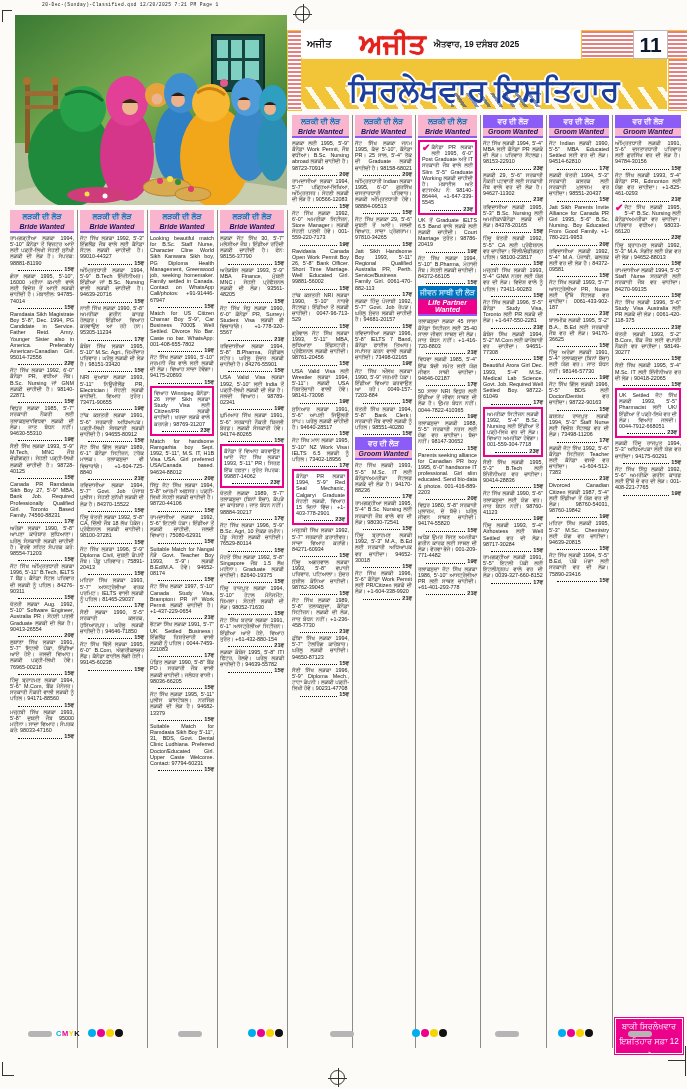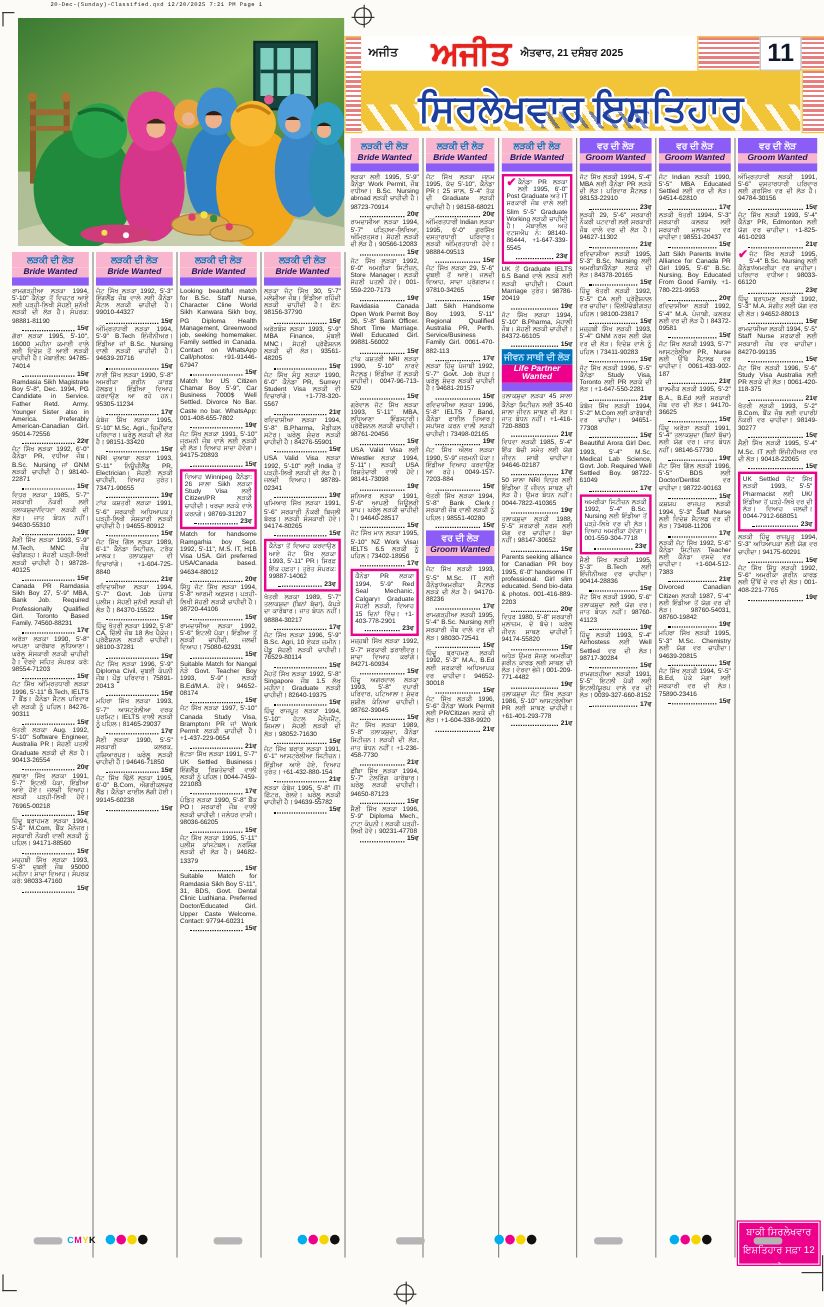--- a/index.html
+++ b/index.html
@@ -44,21 +44,21 @@
   .c1{left:10px;top:210px;width:64px;height:838px}
   .c2{left:80px;top:210px;width:64px;height:838px}
   .c3{left:150px;top:210px;width:64px;height:838px}
   .c4{left:220px;top:210px;width:64px;height:838px}
   .c5{left:292px;top:115px;width:57px;height:933px}
   .c6{left:355px;top:115px;width:57px;height:933px}
   .c7{left:418px;top:115px;width:59px;height:933px}
   .c8{left:483px;top:115px;width:60px;height:933px}
   .c9{left:549px;top:115px;width:60px;height:933px}
   .c10{left:615px;top:115px;width:66px;height:933px;border-right:none}
-  .hdr{text-align:center;border-bottom:7px solid #8b5cf6;margin-bottom:2px}
+  .hdr{text-align:center;border-bottom:2px solid #8b5cf6;margin-bottom:2px}
   .hdr .l1{background:#f8b5cd;color:#0072bc;font-weight:bold;font-size:7.6px;padding:1.5px 0 1px}
   .hdr .l2{background:#f8b5cd;color:#1b1464;font-weight:bold;font-style:italic;font-size:7px;padding:0 0 1.5px}
   .hdr.groom .l1{background:#8b5cf6;color:#fff}
   .hdr.groom .l2{background:#f8b5cd;color:#1b1464}
   .hdr.life .l1{background:#0072bc;color:#bfe9ff}
   .hdr.life .l2{background:#ec008c;color:#fff}
   .ad{font-size:5.4px;line-height:6.15px;text-align:justify;color:#191919;margin-bottom:1px}
   .ad.boxed{border:2px solid #ec008c;padding:2px 2px 1px;margin:1px 0 2px;background:#fff}
   .ad .check{color:#ec008c;font-weight:bold;font-size:10px;line-height:8px;float:left;margin-right:1px}
   .ad-end{display:flex;align-items:flex-end;font-size:5.6px;font-weight:bold}
@@ -87,21 +87,21 @@
 <div class="cropmark" style="left:2px;top:1075px;width:12px;height:1px"></div>
 <div class="reg-target" style="left:330px;top:1070px"></div>
 <div class="cropmark" style="left:668px;top:1060px;width:18px;height:1px"></div>
 <div class="cropmark" style="left:685px;top:1046px;width:1px;height:30px"></div>
 
 <div id="masthead">
   <div id="stripes-left" class="stripes"></div>
   <div id="white-band">
     <span id="mini-logo">ਅਜੀਤ</span>
     <span id="logo">ਅਜੀਤ</span>
-    <span id="date-line">ਐਤਵਾਰ, 21 ਦਸੰਬਰ 2025</span>
+    <span id="date-line">ਐਤਵਾਰ, 19 ਦਸੰਬਰ 2025</span>
   </div>
   <div id="stripes-topright" class="stripes"></div>
   <div id="pagenum">11</div>
   <div id="stripes-right" class="stripes"></div>
   <div id="banner">
     <span id="main-title">ਸਿਰਲੇਖਵਾਰ ਇਸ਼ਤਿਹਾਰ</span>
   </div>
 </div>
 
 <svg id="painting" viewBox="0 0 272 190">

